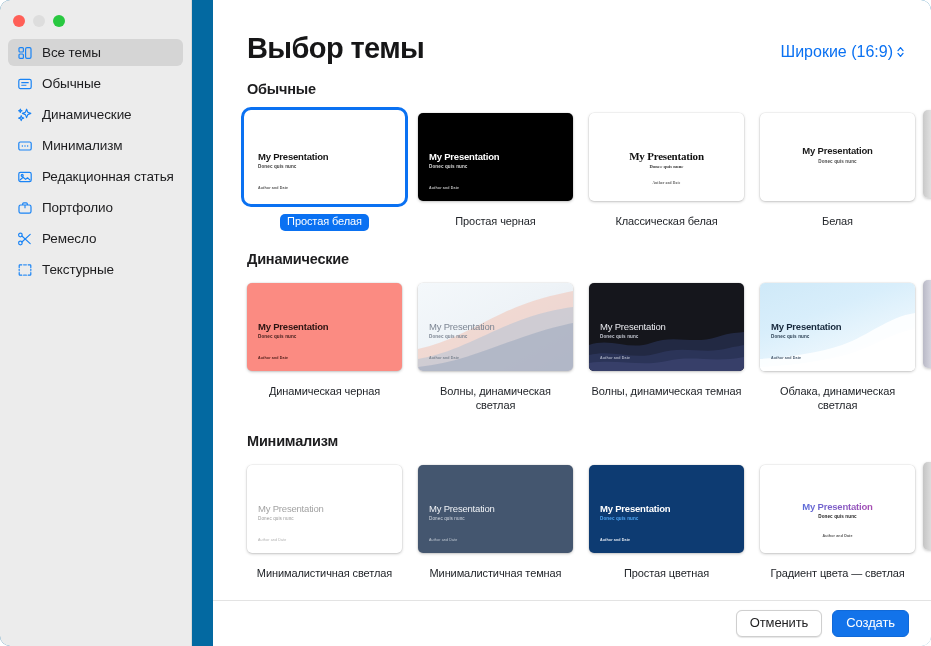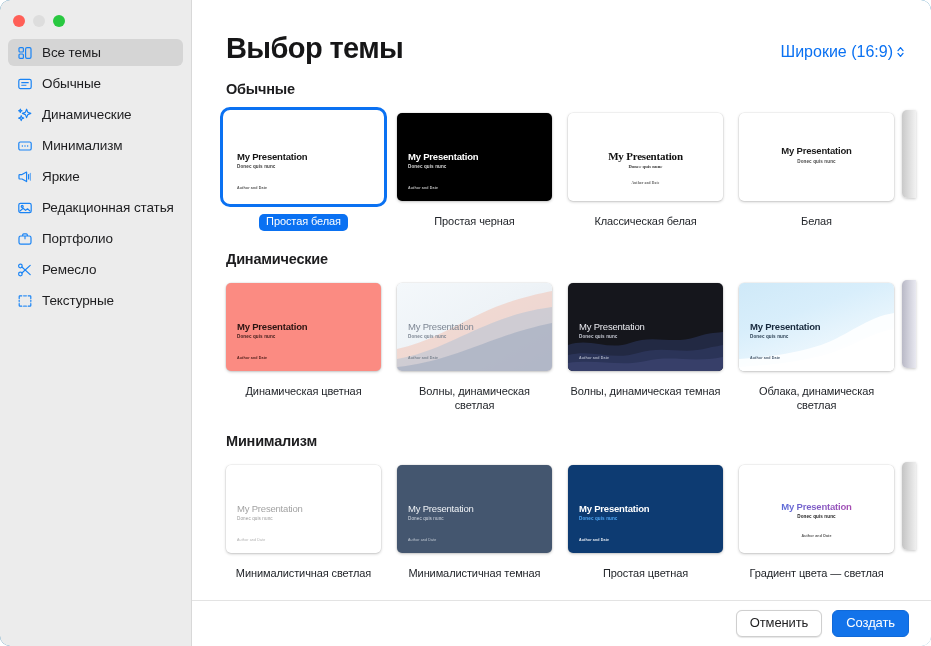--- a/index.html
+++ b/index.html
@@ -64,20 +64,21 @@
   }
 
   
   .main {
     flex: 1 1 auto;
     position: relative;
     display: flex;
     flex-direction: column;
     background: #ffffff;
     min-width: 0;
+    margin-left: 21px;
   }
   .header {
     padding: 30px 26px 0 34px;
     display: flex;
     align-items: flex-start;
     justify-content: space-between;
     flex: 0 0 auto;
   }
   .page-title {
     font-size: 29px;
@@ -289,30 +290,20 @@
           <svg width="16" height="16" viewBox="0 0 16 16" fill="none" stroke="#1a84f5" stroke-width="1.2">
             <rect x="1.8" y="4" width="12.4" height="8" rx="1.6"></rect>
             <circle cx="5.4" cy="8" r="0.75" fill="#1a84f5" stroke="none"></circle>
             <circle cx="8" cy="8" r="0.75" fill="#1a84f5" stroke="none"></circle>
             <circle cx="10.6" cy="8" r="0.75" fill="#1a84f5" stroke="none"></circle>
           </svg>
         </span>
         <span class="nav-label">Минимализм</span>
       </div>
 
-      <div class="nav-item">
-        <span class="nav-icon">
-          <svg width="16" height="16" viewBox="0 0 16 16" fill="none" stroke="#1a84f5" stroke-width="1.2" stroke-linejoin="round">
-            <path d="M2 6.3 L2 9.3 Q2 10 2.7 10 L5 10 L9.6 12.6 L9.6 3 L5 5.6 L2.7 5.6 Q2 5.6 2 6.3 Z"></path>
-            <path d="M11.6 5.6 L11.6 10" stroke-linecap="round"></path>
-            <path d="M13.4 4.4 L13.4 11.2" stroke-linecap="round" opacity="0.6"></path>
-          </svg>
-        </span>
-        <span class="nav-label">Яркие</span>
-      </div>
 
       <div class="nav-item">
         <span class="nav-icon">
           <svg width="16" height="16" viewBox="0 0 16 16" fill="none" stroke="#1a84f5" stroke-width="1.2" stroke-linejoin="round">
             <rect x="1.8" y="3.4" width="12.4" height="9.2" rx="1.6"></rect>
             <circle cx="5.2" cy="6.4" r="1"></circle>
             <path d="M2.6 11.4 L6.1 8.2 L8.6 10.4 L10.5 8.8 L13.4 11.4"></path>
           </svg>
         </span>
         <span class="nav-label">Редакционная статья</span>
@@ -443,21 +434,21 @@
           <div class="theme">
             <div class="thumb-wrap">
               <div class="thumb" style="background:#fb8b82;">
                 <div class="slide-text">
                   <div class="s-title" style="color:#2b1412;">My Presentation</div>
                   <div class="s-sub" style="color:#45201d;">Donec quis nunc</div>
                 </div>
                 <div class="s-foot" style="color:#52201c;">Author and Date</div>
               </div>
             </div>
-            <div class="caption">Динамическая цветная</div>
+            <div class="caption">Динамическая черная</div>
           </div>
 
           <div class="theme thin">
             <div class="thumb-wrap">
               <div class="thumb" style="background:linear-gradient(150deg,#f4f8fb 0%,#eef3f7 45%,#e3e8ef 100%);">
                 <div style="position:absolute;inset:0;">
                   <svg width="155" height="88" viewBox="0 0 155 88" preserveAspectRatio="none">
                     <path d="M0 66 C30 60 55 44 85 30 C110 18 135 12 155 8 L155 88 L0 88 Z" fill="#f3c3b4" opacity="0.55"></path>
                     <path d="M0 76 C35 70 60 54 95 40 C120 30 140 26 155 24 L155 88 L0 88 Z" fill="#b9c4d4" opacity="0.6"></path>
                     <path d="M0 84 C40 80 70 66 105 54 C128 46 145 42 155 40 L155 88 L0 88 Z" fill="#9aa8bd" opacity="0.55"></path>

